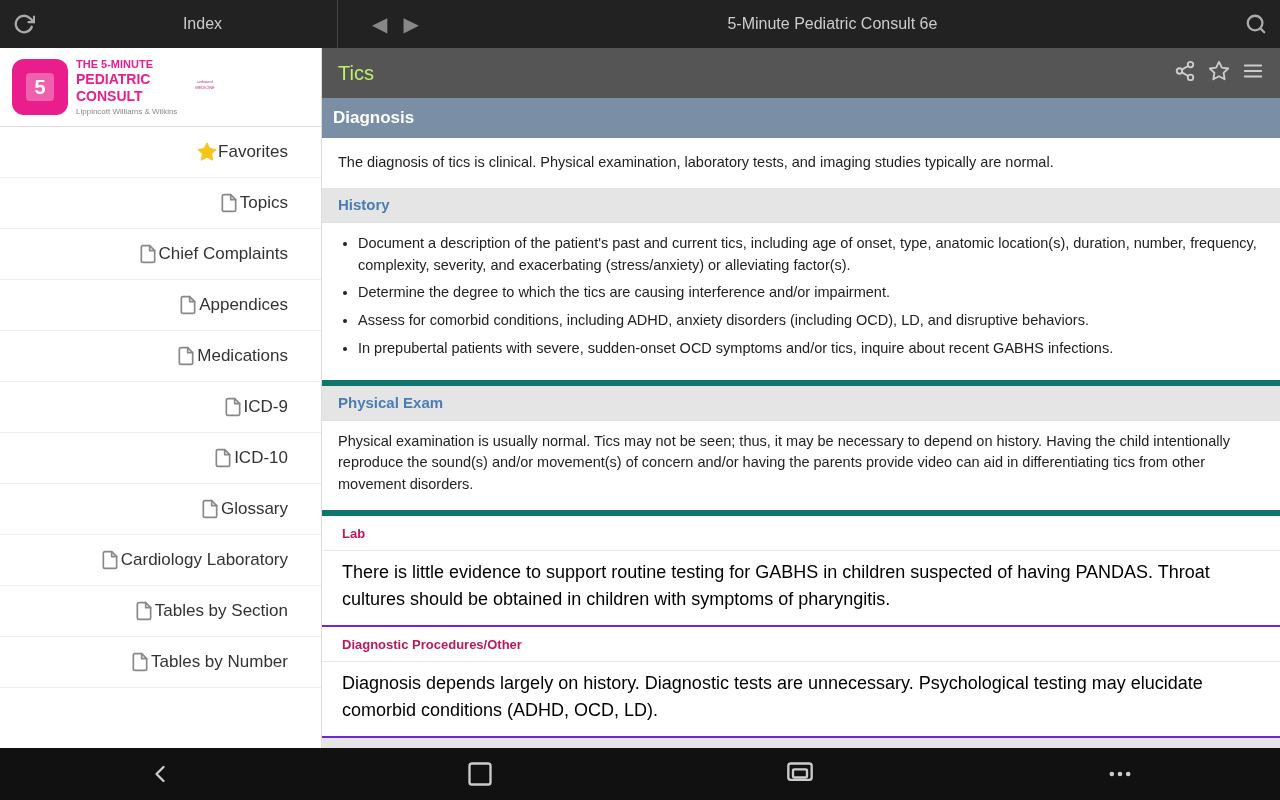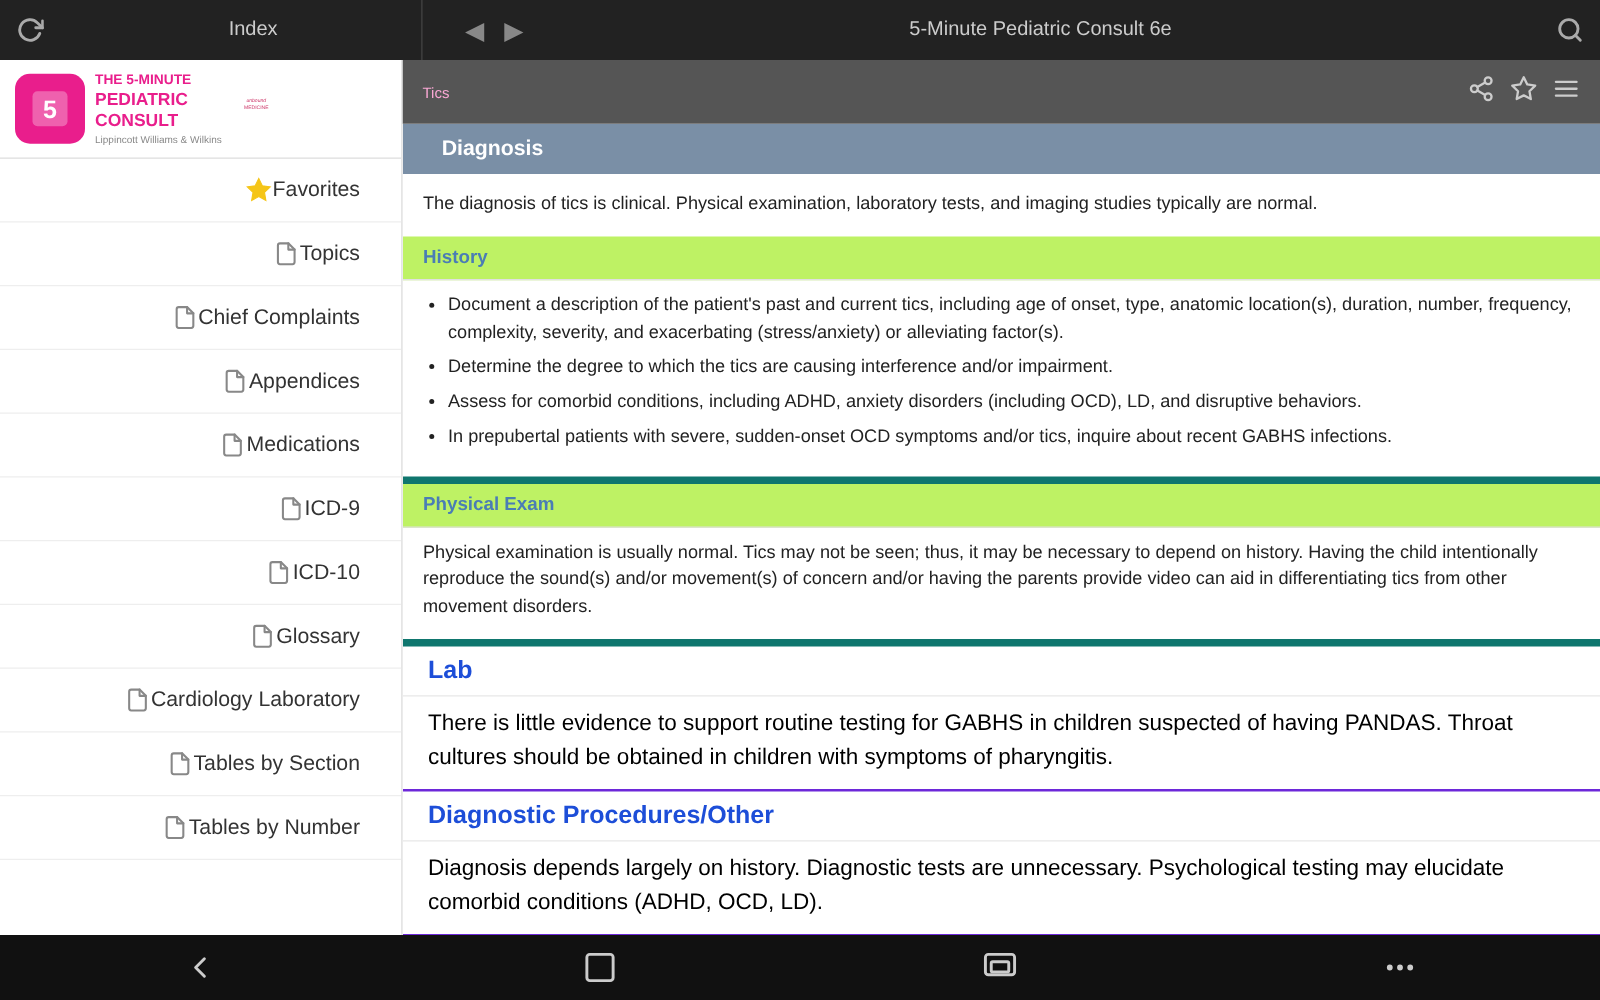--- a/index.html
+++ b/index.html
@@ -32,35 +32,35 @@
     .logo-unbound svg { width: 40px; height: 30px; }
 
     .sidebar-item { display: flex; align-items: center; padding: 14px 33px; border-bottom: 1px solid #eee; cursor: pointer; justify-content: flex-end; }
     .sidebar-item-icon { width: 22px; height: 22px; display: flex; align-items: center; justify-content: center; flex-shrink: 0; }
     .sidebar-item-label { font-size: 17px; color: #333; }
     .sidebar-item.favorites .sidebar-item-icon { color: #f5c518; }
 
     
     .content-area { flex: 1; display: flex; flex-direction: column; overflow: hidden; }
     .content-header { background: #555; padding: 12px 16px; display: flex; align-items: center; justify-content: space-between; flex-shrink: 0; }
-    .content-header-title { color: #f9a8d4; font-size: 12px; }
+    .content-header-title { color: #bef264; font-size: 20px; }
     .content-header-actions { display: flex; gap: 12px; align-items: center; }
 
     .content-body { flex: 1; overflow-y: auto; background: #fff; padding: 0; }
 
-    .section-header { background: #7a8fa6; padding: 10px 31px; }
+    .section-header { background: #7a8fa6; padding: 10px 11px; }
     .section-header-title { color: #fff; font-size: 17px; font-weight: bold; }
 
-    .subsection-header { background: #bef264; padding: 8px 16px; border-bottom: 1px solid #e0e0e0; }
+    .subsection-header { background: #e5e5e5; padding: 8px 16px; border-bottom: 1px solid #e0e0e0; }
     .subsection-header-title { color: #4a7db5; font-size: 15px; font-weight: bold; }
 
     .subsection-content { padding: 10px 16px 14px 16px; font-size: 14.5px; color: #222; line-height: 1.5; border-bottom: 6px solid #0f766e; }
 
     .sub-subsection-header { padding: 8px 20px; border-bottom: 1px solid #e8e8e8; }
-    .sub-subsection-title { color: #1d4ed8; font-size: 20px; font-weight: bold; }
+    .sub-subsection-title { color: #be185d; font-size: 13px; font-weight: bold; }
 
     .sub-subsection-content { padding: 8px 20px 12px 20px; font-size: 18px; color: #000000; line-height: 1.5; border-bottom: 2px solid #6d28d9; }
 
     .bullet-list { list-style: disc; padding-left: 20px; }
     .bullet-list li { margin-bottom: 6px; font-size: 14.5px; color: #222; line-height: 1.5; }
 
     .diagnosis-text { padding: 14px 16px; font-size: 14.5px; color: #222; line-height: 1.5; }
 
     
     .bottom-bar { height: 52px; background: #111; display: flex; align-items: center; justify-content: space-around; flex-shrink: 0; }

